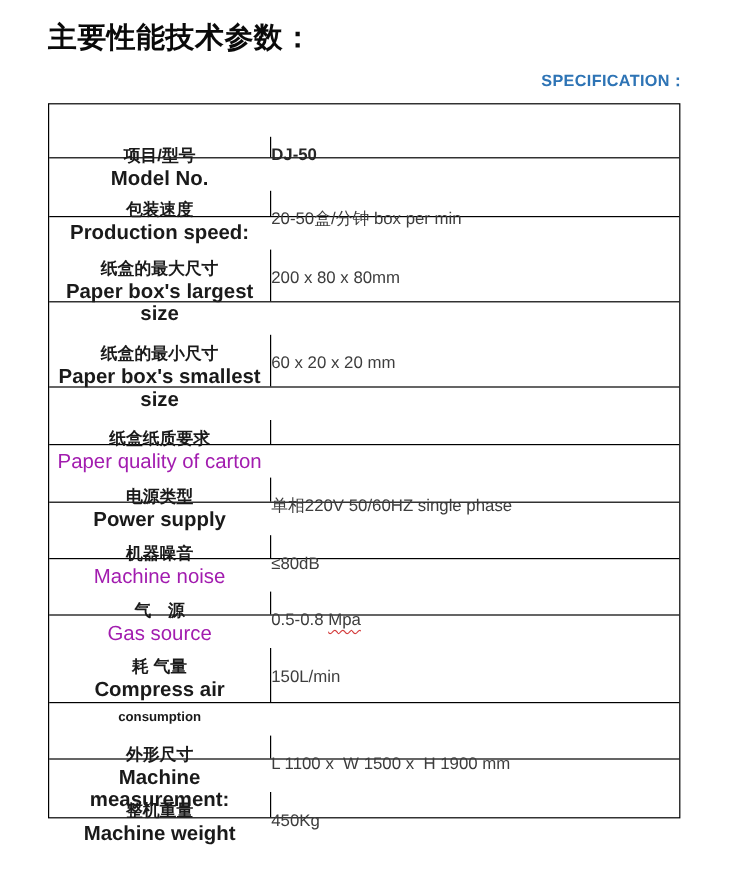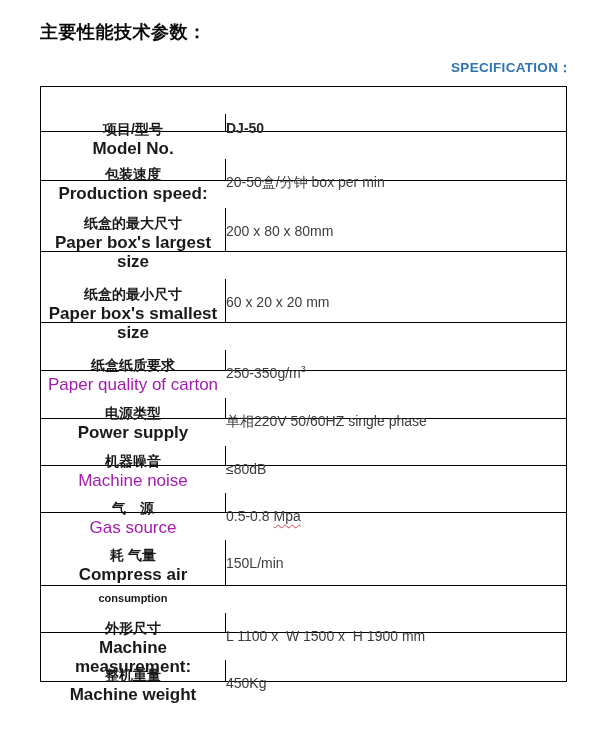--- a/index.html
+++ b/index.html
@@ -4,21 +4,21 @@
 <style>
   html,body { margin:0; padding:0; background:#ffffff; }
   body {
     width:612px; height:745px; overflow:hidden;
     font-family:"Liberation Sans","DejaVu Sans",sans-serif;
     -webkit-font-smoothing:antialiased;
   }
   .page { box-sizing:border-box; width:612px; height:745px; padding:20px 40px 0 40px; }
 
   .doc-title {
-    margin:0; font-size:18px; line-height:24px; font-weight:bold;
+    margin:0; font-size:24px; line-height:24px; font-weight:bold;
     color:#0a0a0a; letter-spacing:0.5px;
   }
   .spec-heading {
     margin:16px 0 10px 2px; font-size:13.5px; line-height:16px; font-weight:bold;
     color:#2E74B5; letter-spacing:0.3px;text-align:right;
   }
 
   .spec-table { width:527px; border:1px solid #000; box-sizing:border-box; }
   .trow { display:flex; border-bottom:1px solid #000; box-sizing:border-box; }
   .trow:last-child { border-bottom:none; }
@@ -98,23 +98,20 @@
       <div class="cell right">
         <div class="val">60 x 20 x 20 mm</div>
       </div>
     </div>
 
     <div class="trow r5">
       <div class="cell left">
         <div class="zh">纸盒纸质要求</div>
         <div class="en regular">Paper quality of carton</div>
       </div>
-      <div class="cell right">
-        <div class="val"><span>250-350g/m</span><sup>3</sup></div>
-      </div>
     </div>
 
 
     <div class="trow r7">
       <div class="cell left">
         <div class="zh">电源类型</div>
         <div class="en">Power supply</div>
       </div>
       <div class="cell right">
         <div class="val">单相220V 50/60HZ single phase</div>

